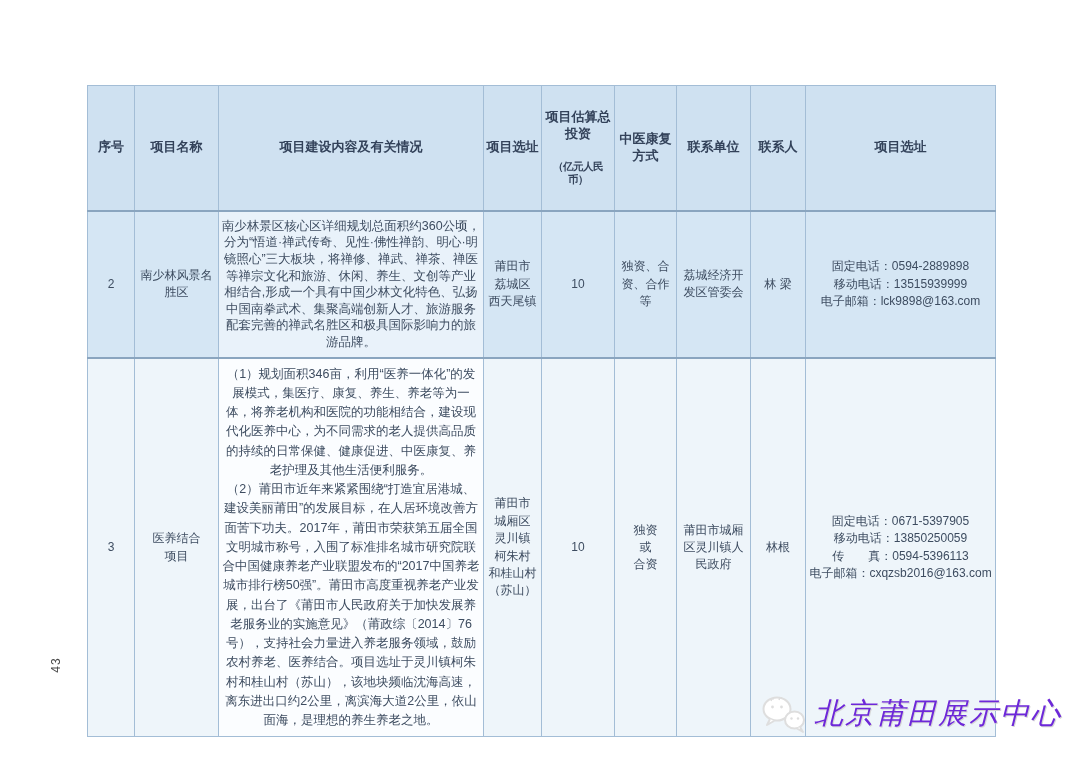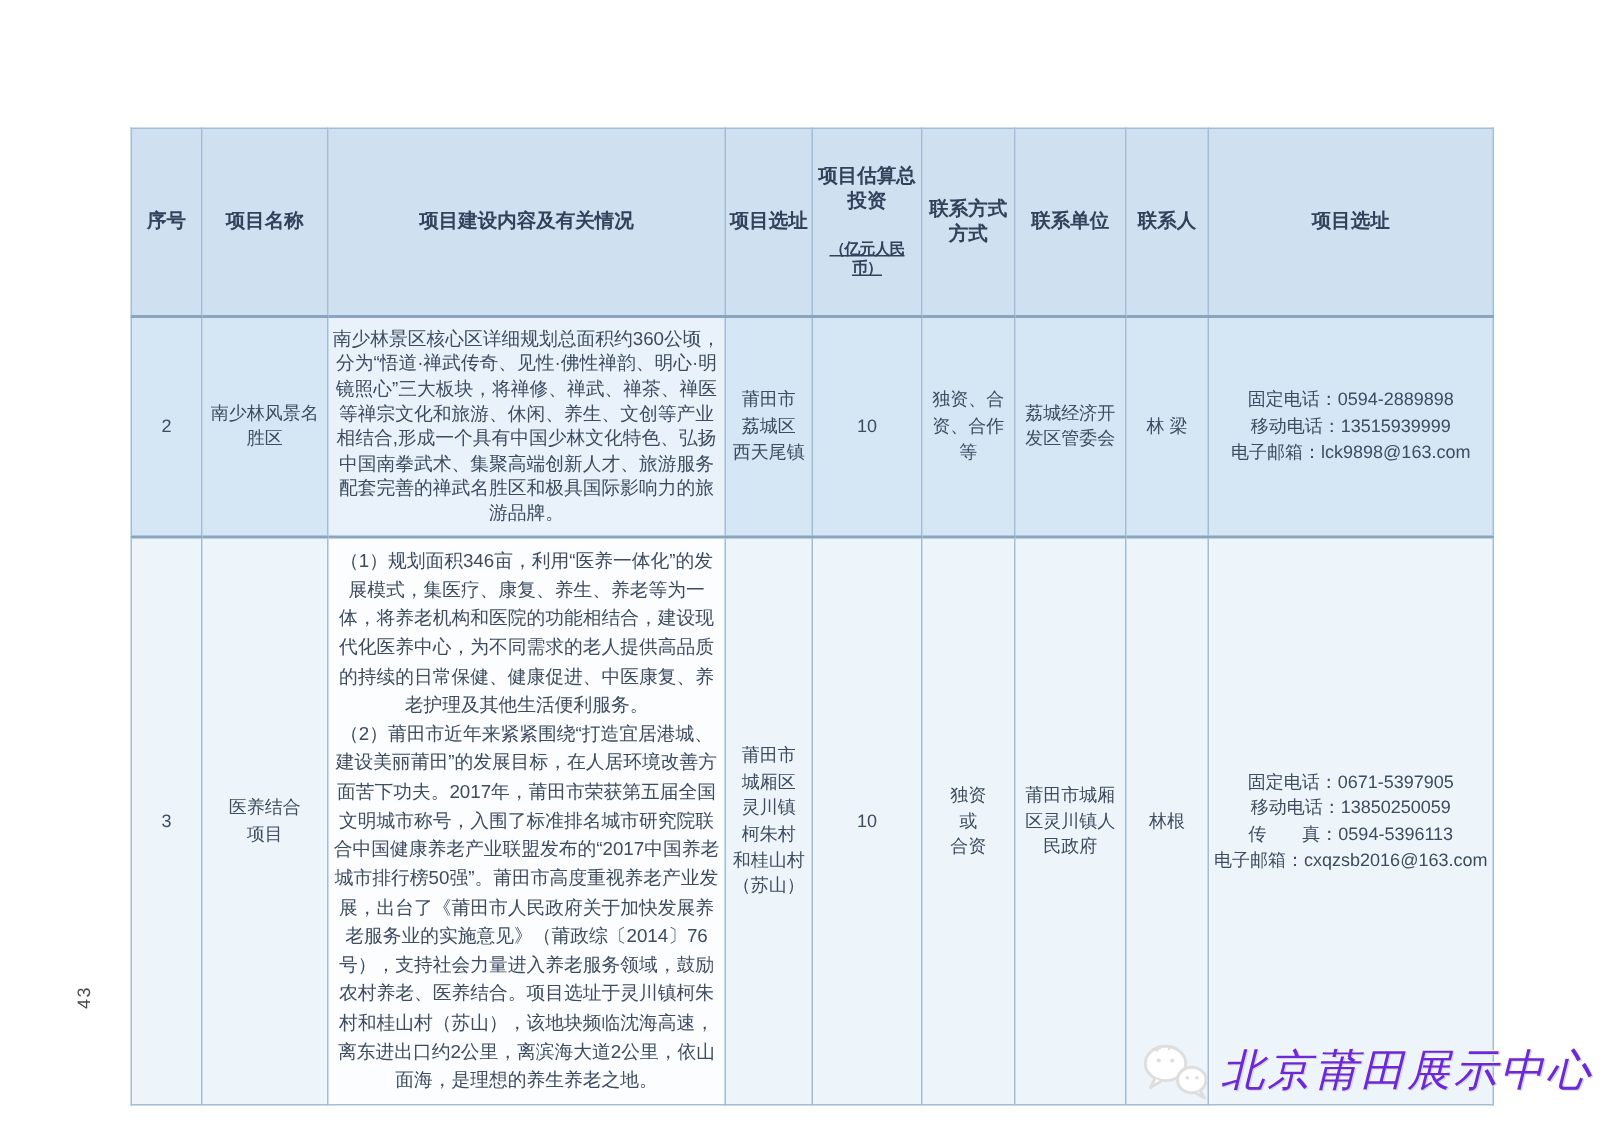--- a/index.html
+++ b/index.html
@@ -33,21 +33,21 @@
   }
   table.proj thead th {
     background: #cfe1f1;
     color: #33425a;
     font-weight: bold;
     font-size: 13px;
     height: 62px;
     line-height: 1.3;
     border-bottom: 2px solid #8aa5bf;
   }
-  .h-sub { font-size: 10.5px; font-weight: bold; letter-spacing: -0.5px; text-decoration: underline; }
+  .h-sub { font-size: 10.5px; font-weight: bold; letter-spacing: -0.5px; }
 
   tr.row-2 td { background: #d5e6f4; }
   tr.row-2 td.c-content { background: #e9f2fa; }
   tr.row-2 td { border-bottom: 2px solid #8aa5bf; }
   tr.row-3 td { background: #eef5fa; }
   tr.row-3 td.c-content { background: #fbfdff; }
 
   td.c-content {
     text-align: justify;
     text-justify: inter-ideograph;
@@ -115,21 +115,21 @@
         <tr>
           <th>序号</th>
           <th>项目名称</th>
           <th>项目建设内容及有关情况</th>
           <th>项目选址</th>
           <th>
             <div>项目估算总
 投资</div>
             <div class="h-sub">（亿元人民币）</div>
           </th>
-          <th>联系方式
+          <th>中医康复
 方式</th>
           <th>联系单位</th>
           <th>联系人</th>
           <th>项目选址</th>
         </tr>
       </thead>
       <tbody>
         <tr class="row-2">
           <td>2</td>
           <td>南少林风景名胜区</td>

